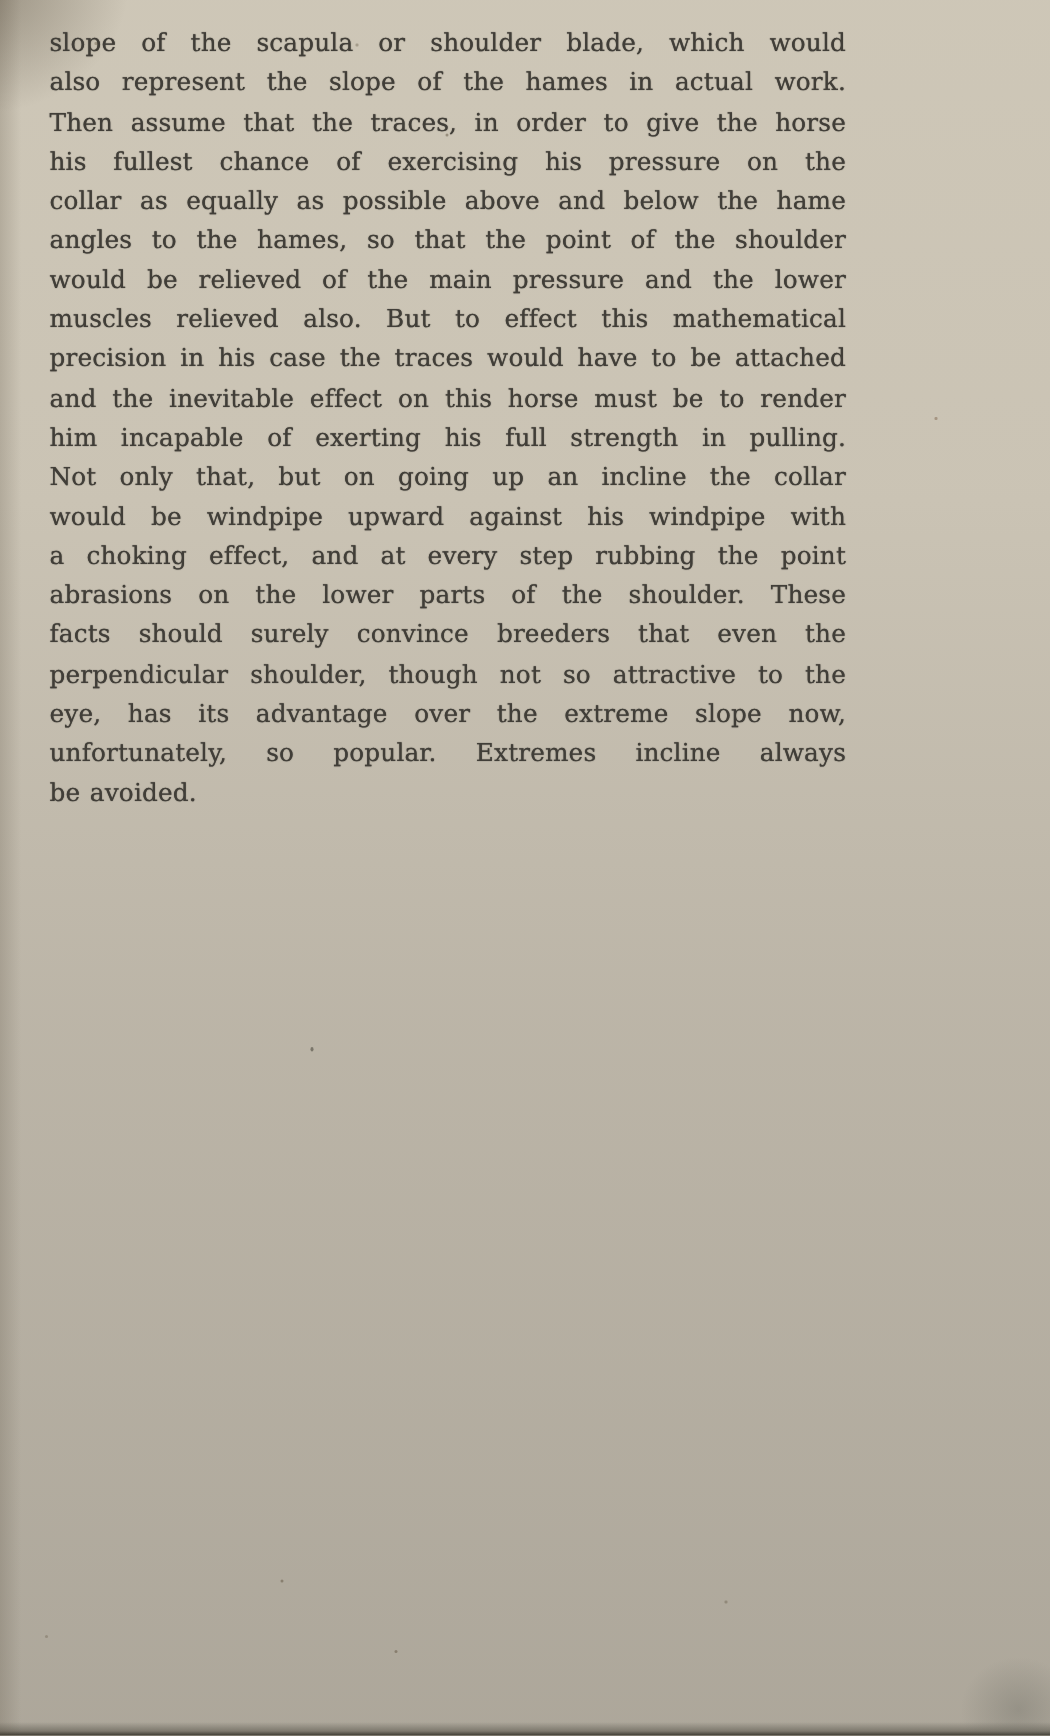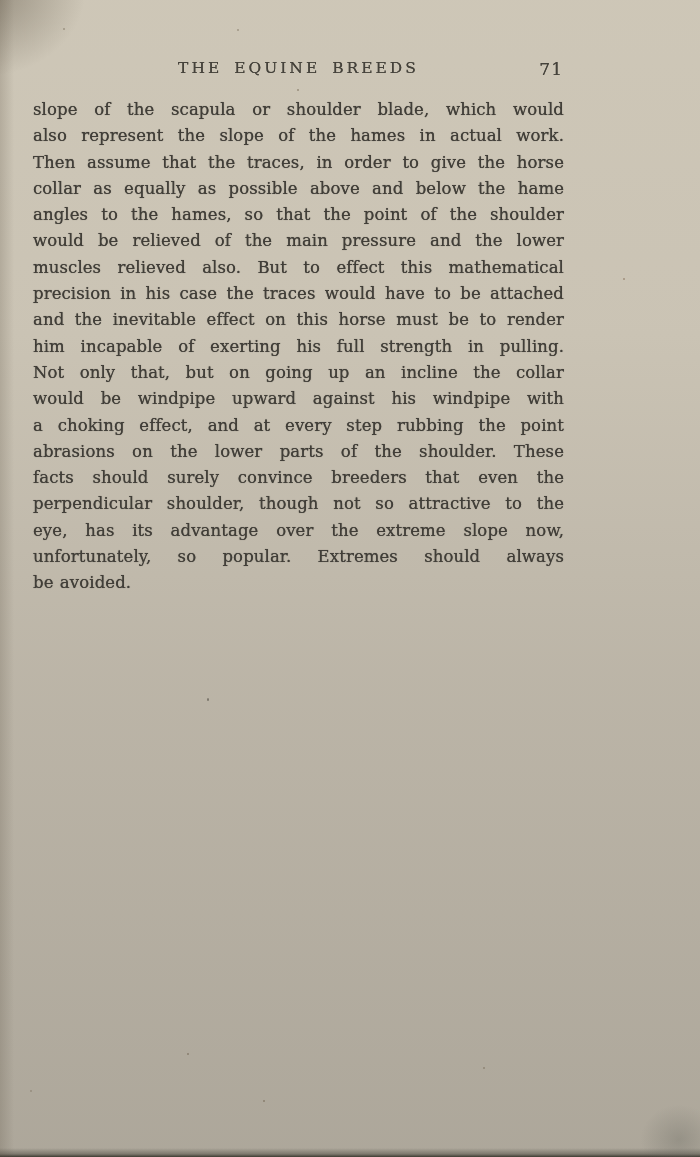--- a/index.html
+++ b/index.html
@@ -72,44 +72,41 @@
     background: rgba(88,76,56,0.45);
     width: 2px;
     height: 2px;
   }
 </style>
 </head>
 <body>
 
 <div class="page-inner">
 
-  <div class="running-header">
-    <span class="running-title">THE EQUINE BREEDS</span>
-    <span class="running-page-number">71</span>
-  </div>
 
   <div class="body-text">
     <div class="line">slope of the scapula or shoulder blade, which would</div>
     <div class="line">also represent the slope of the hames in actual work.</div>
     <div class="line">Then assume that the traces, in order to give the horse</div>
+    <div class="line">his fullest chance of exercising his pressure on the</div>
     <div class="line">collar as equally as possible above and below the hame</div>
     <div class="line">angles to the hames, so that the point of the shoulder</div>
     <div class="line">would be relieved of the main pressure and the lower</div>
     <div class="line">muscles relieved also.  But to effect this mathematical</div>
     <div class="line">precision in his case the traces would have to be attached</div>
     <div class="line">and the inevitable effect on this horse must be to render</div>
     <div class="line">him incapable of exerting his full strength in pulling.</div>
     <div class="line">Not only that, but on going up an incline the collar</div>
     <div class="line">would be windpipe upward against his windpipe with</div>
     <div class="line">a choking effect, and at every step rubbing the point</div>
     <div class="line">abrasions on the lower parts of the shoulder.  These</div>
     <div class="line">facts should surely convince breeders that even the</div>
     <div class="line">perpendicular shoulder, though not so attractive to the</div>
     <div class="line">eye, has its advantage over the extreme slope now,</div>
-    <div class="line">unfortunately, so popular.  Extremes should always</div>
+    <div class="line">unfortunately, so popular.  Extremes incline always</div>
     <div class="line last">be avoided.</div>
   </div>
 
 </div>
 
 <div class="speck" style="left:297px; top:89px;"></div>
 <div class="speck" style="left:63px; top:28px; width:1.5px; height:1.5px; background:rgba(88,76,56,0.35);"></div>
 <div class="speck" style="left:237px; top:29px; width:1.5px; height:1.5px; background:rgba(88,76,56,0.35);"></div>
 <div class="speck" style="left:623px; top:278px; width:1.5px; height:1.5px; background:rgba(110,80,55,0.4);"></div>
 <div class="speck" style="left:207px; top:698px; width:2px; height:3px; background:rgba(70,66,56,0.55);"></div>

